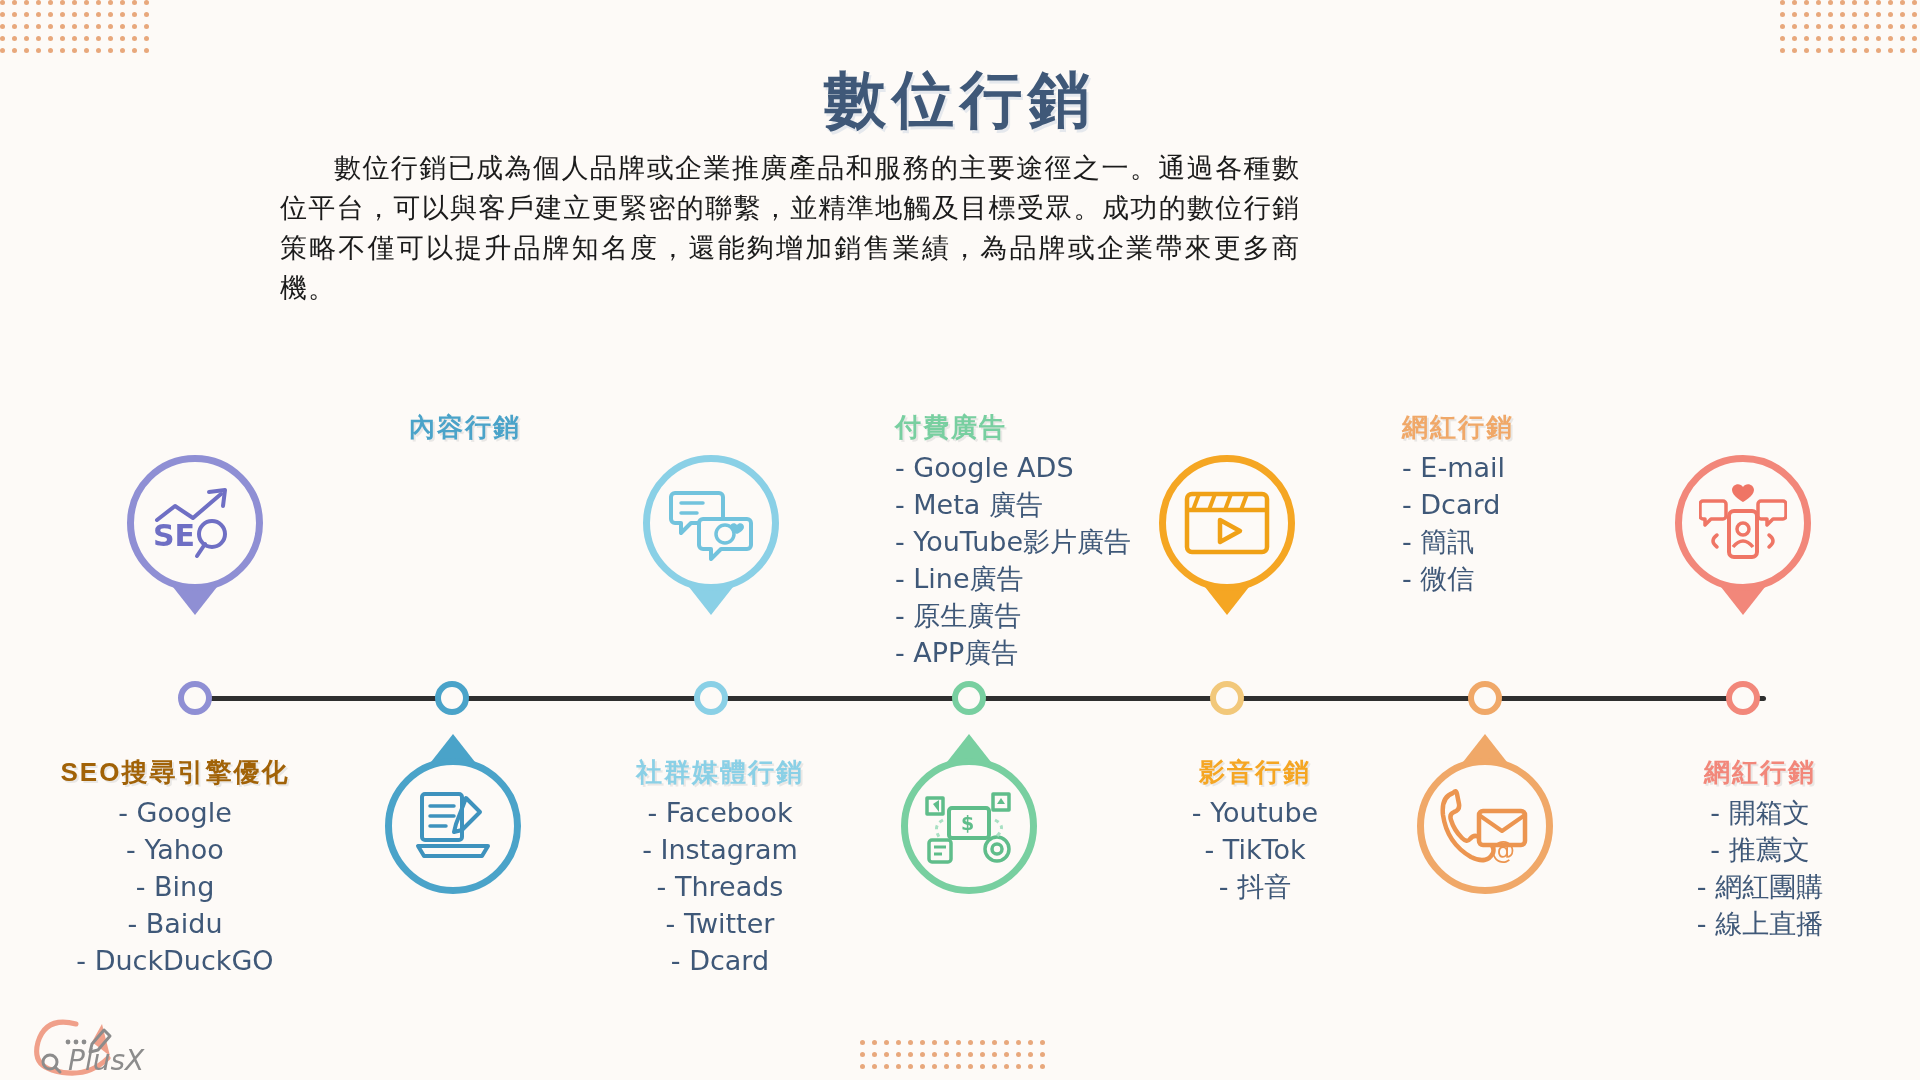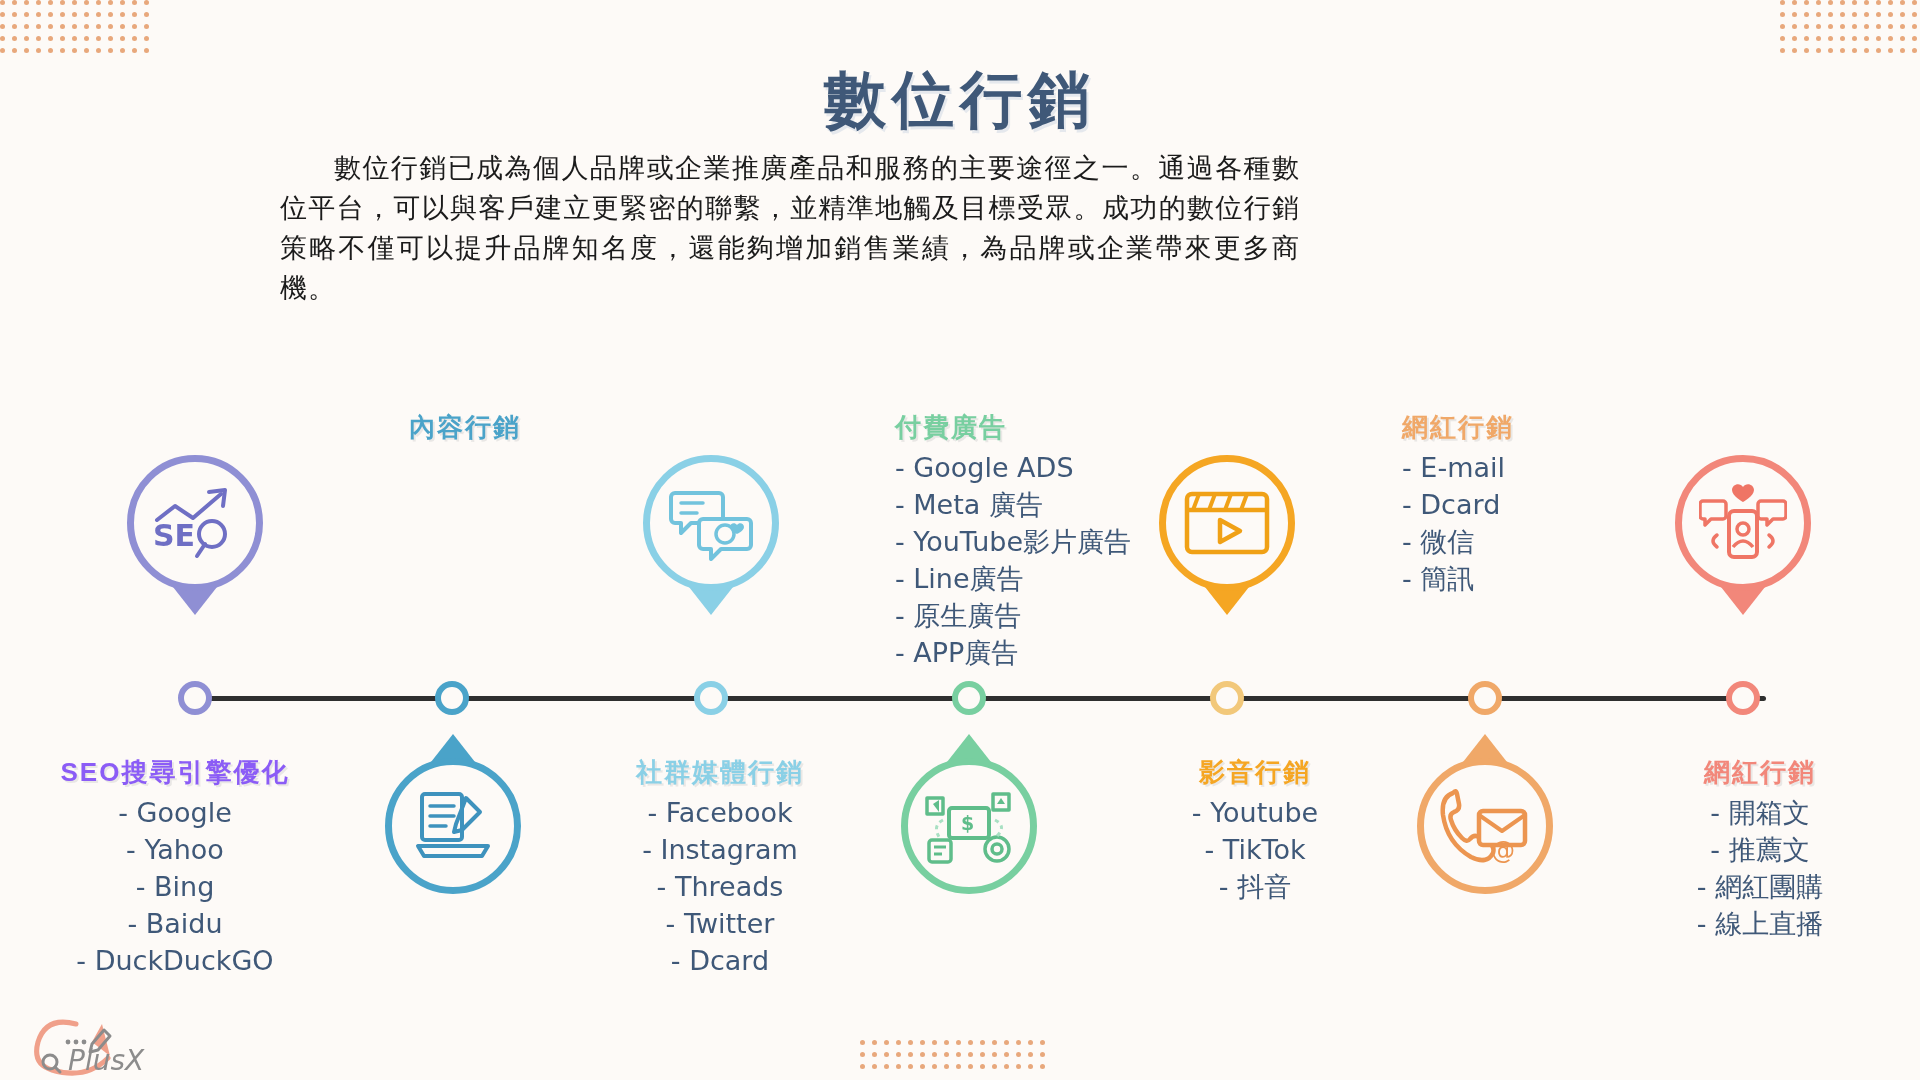--- a/index.html
+++ b/index.html
@@ -368,21 +368,21 @@
       <path d="M34 64 q10 -12 20 0" fill="none" stroke="#ef7565" stroke-width="3.5"></path>
       <path d="M44 4 c3-5 11-3 11 3 c0 6-11 12-11 12 s-11-6-11-12 c0-6 8-8 11-3 Z" fill="#ef7565"></path>
       <path d="M4 18 H24 A3 3 0 0 1 27 21 V33 A3 3 0 0 1 24 36 H12 L6 42 V36 H4 A3 3 0 0 1 1 33 V21 A3 3 0 0 1 4 18 Z" fill="none" stroke="#ef7565" stroke-width="3.5" stroke-linejoin="round"></path>
       <path d="M62 18 H84 A3 3 0 0 1 87 21 V33 A3 3 0 0 1 84 36 H74 L68 42 V36 H62 A3 3 0 0 1 59 33 V21 A3 3 0 0 1 62 18 Z" fill="none" stroke="#ef7565" stroke-width="3.5" stroke-linejoin="round"></path>
       <path d="M18 52 q-8 6 0 12" fill="none" stroke="#ef7565" stroke-width="3.5" stroke-linecap="round"></path>
       <path d="M70 52 q8 6 0 12" fill="none" stroke="#ef7565" stroke-width="3.5" stroke-linecap="round"></path>
     </svg>
   </div>
 
   <div class="block centerwrap" style="left:40px;top:755px;width:270px;">
-    <h3 style="color:#8b5cf6;">SEO搜尋引擎優化</h3>
+    <h3 style="color:#a16207;">SEO搜尋引擎優化</h3>
     <ul>
       <li>- Google</li>
       <li>- Yahoo</li>
       <li>- Bing</li>
       <li>- Baidu</li>
       <li>- DuckDuckGO</li>
     </ul>
   </div>
 
   <div class="block centerwrap" style="left:340px;top:410px;width:250px;">
@@ -419,22 +419,22 @@
       <li>- 原生廣告</li>
       <li>- APP廣告</li>
     </ul>
   </div>
 
   <div class="block" style="left:1402px;top:410px;width:230px;">
     <h3 style="color:#f0a868;">網紅行銷</h3>
     <ul>
       <li>- E-mail</li>
       <li>- Dcard</li>
+      <li>- 簡訊</li>
       <li>- 微信</li>
-      <li>- 簡訊</li>
     </ul>
   </div>
 
   <div class="block centerwrap" style="left:1640px;top:755px;width:240px;">
     <h3 style="color:#f2877a;">網紅行銷</h3>
     <ul>
       <li>- 開箱文</li>
       <li>- 推薦文</li>
       <li>- 網紅團購</li>
       <li>- 線上直播</li>

